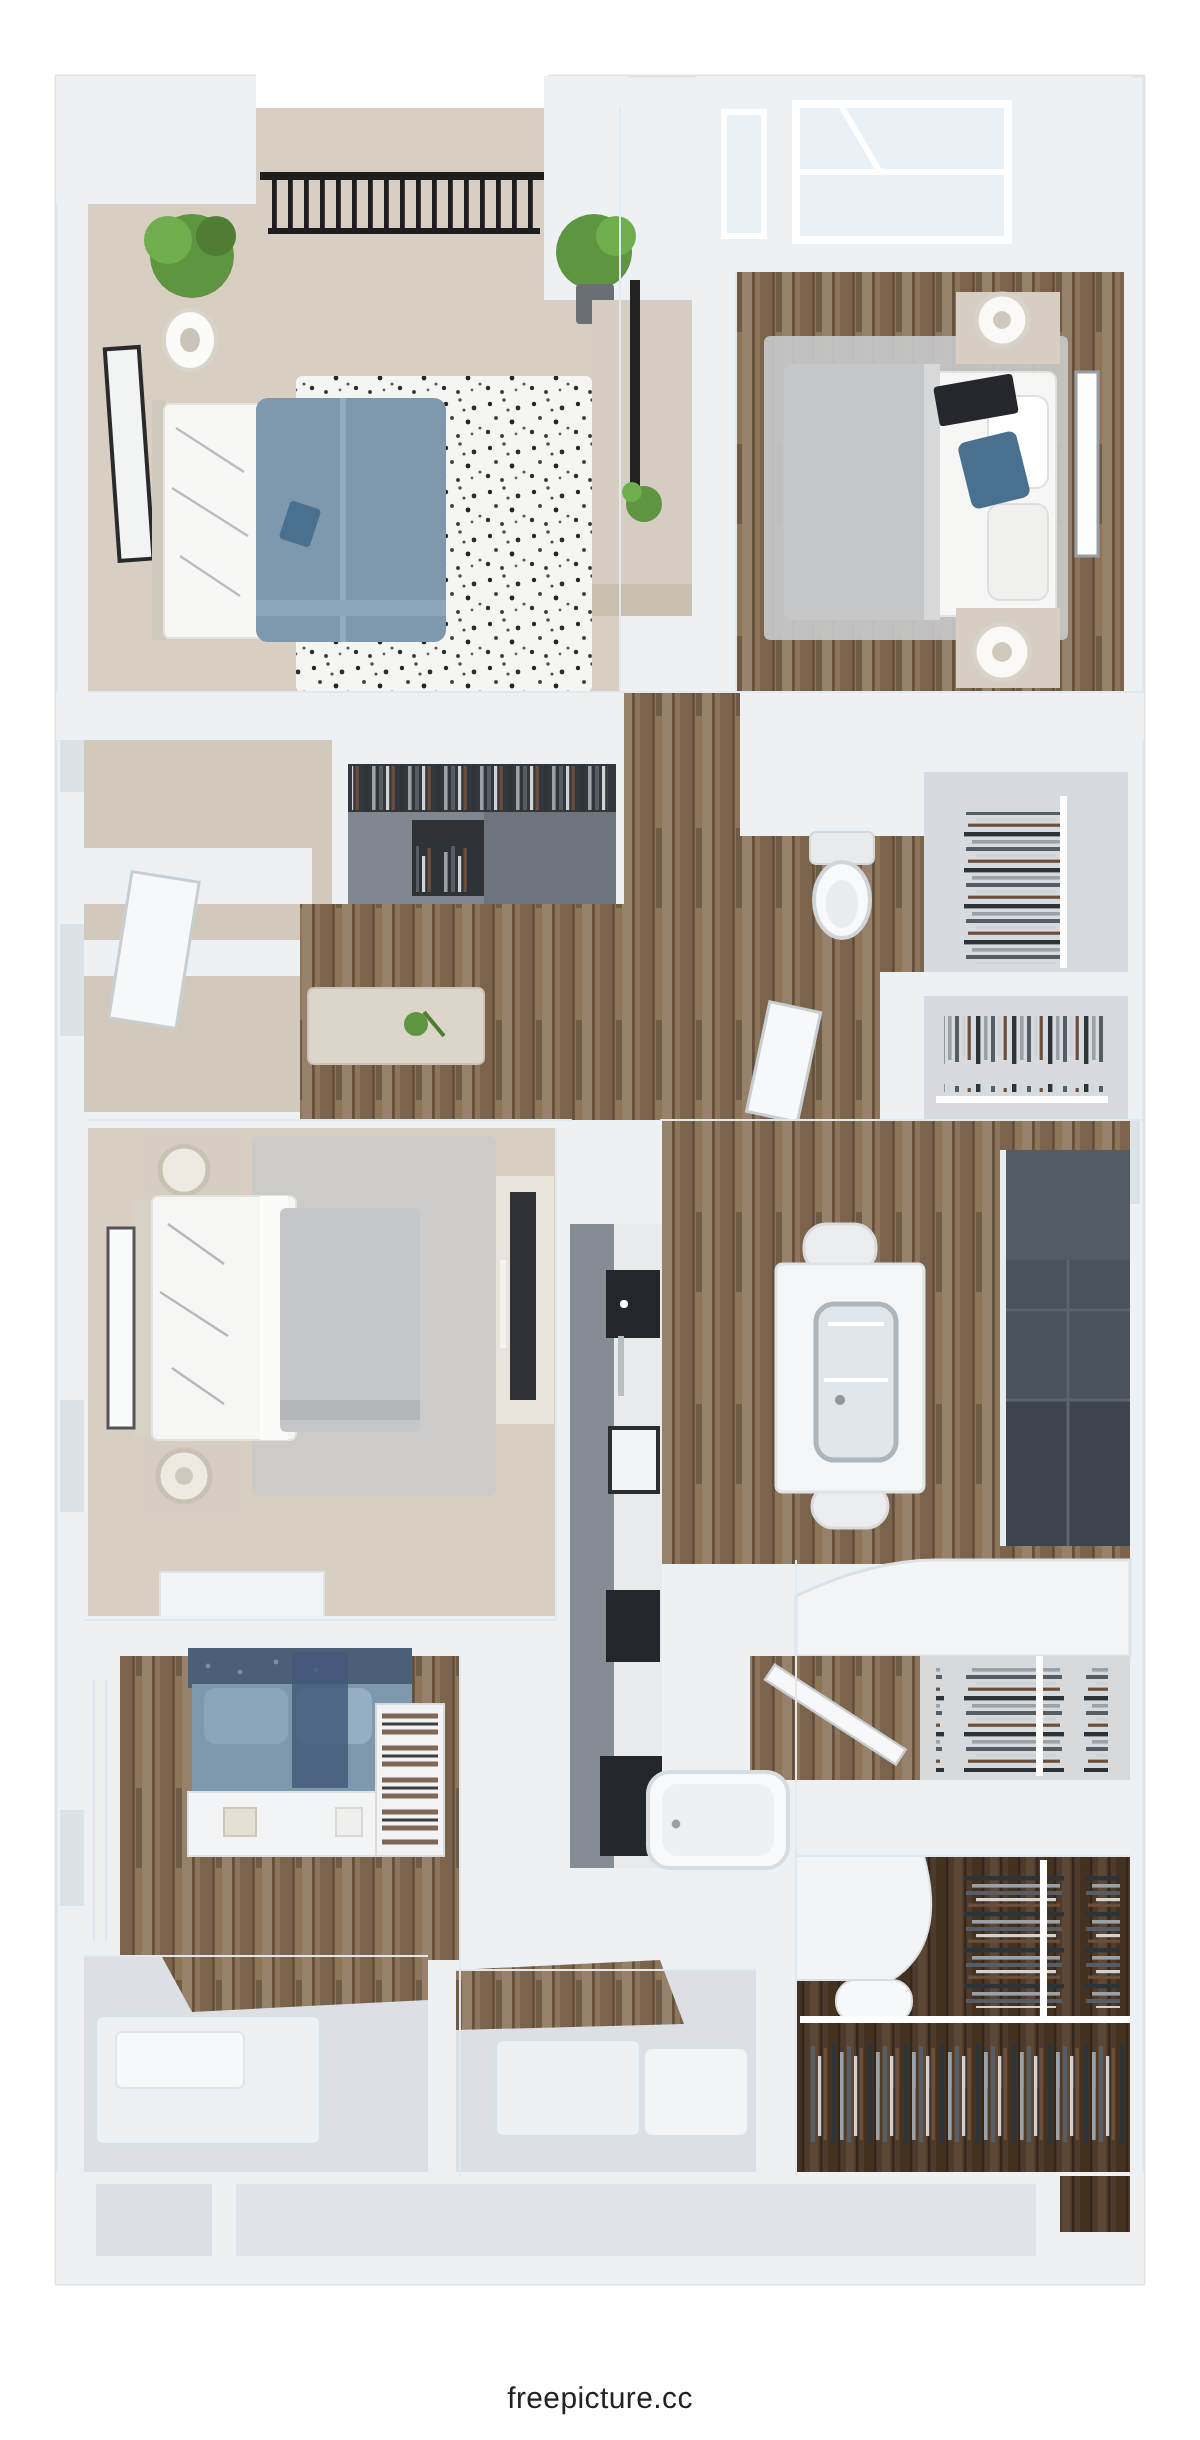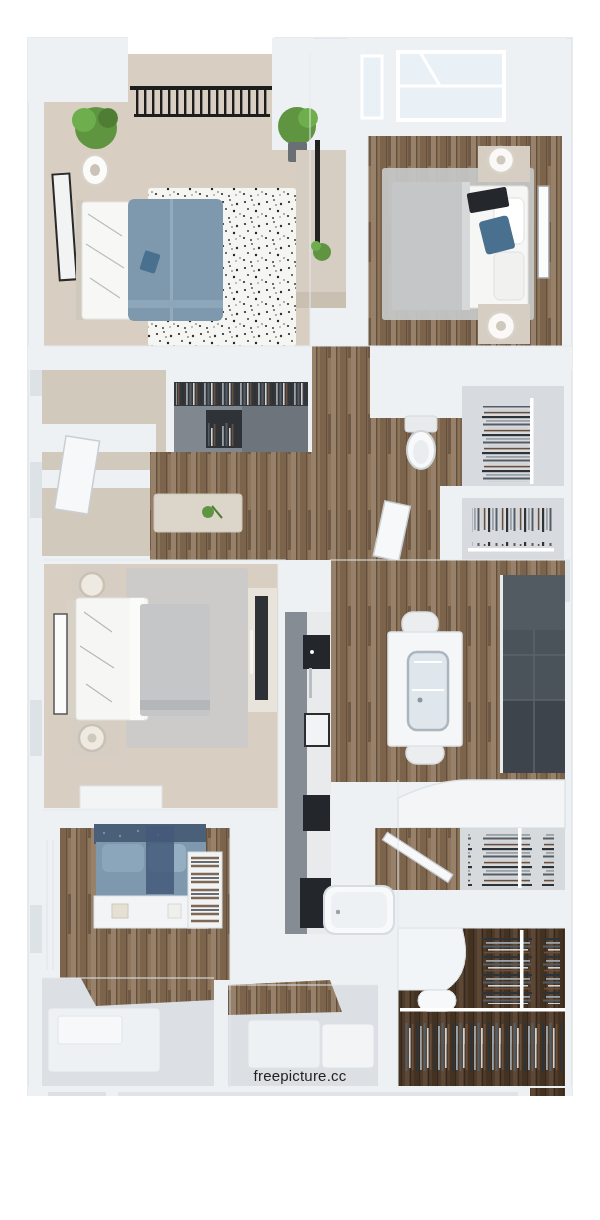--- a/index.html
+++ b/index.html
@@ -1,16 +1,16 @@
 <!DOCTYPE html>
 <html style="--wall: #eef1f4; --wall_shade: #dde2e7; --floor_gray: #dce0e5; --carpet: #d8cfc2; --wood: #8d755a; --wood_dark: #4e3b2c; --rug_gray: #c6c8c9; --rug_speckle_base: #f5f5f2; --duvet_blue: #7e99ad; --pillow_blue: #49708f; --duvet_gray: #c4c6c7; --cabinet_charcoal: #4a525a; --cabinet_gray: #868c93; --counter_black: #23272b; --wardrobe_gray: #81878e; --beige_furniture: #d6cec2; --plant_green: #5f9440; --railing_black: #1d1d1d; --skylight_glass: #e9f1f7; --fixture_white: #f7f9fa; --text_dark: #222222;"><head>
 <meta charset="utf-8">
 <style>
   html,body{margin:0;padding:0;background:#ffffff;}
-  .stage{position:relative;width:600px;height:1096px;background:#fff;overflow:hidden;
+  .stage{position:relative;width:600px;height:1220px;background:#fff;overflow:hidden;
          font-family:"Liberation Sans",sans-serif;}
   svg{display:block}
   
   .wall      {fill:var(--wall,#eef1f4);}
   .wallshade {fill:var(--wall_shade,#dde2e7);}
   .floorgray {fill:var(--floor_gray,#dce0e5);}
   .carpet    {fill:var(--carpet,#d8cfc2);}
   .ruggray   {fill:var(--rug_gray,#c6c8c9);}
   .bluebed   {fill:var(--duvet_blue,#7e99ad);}
   .bluepil   {fill:var(--pillow_blue,#49708f);}

